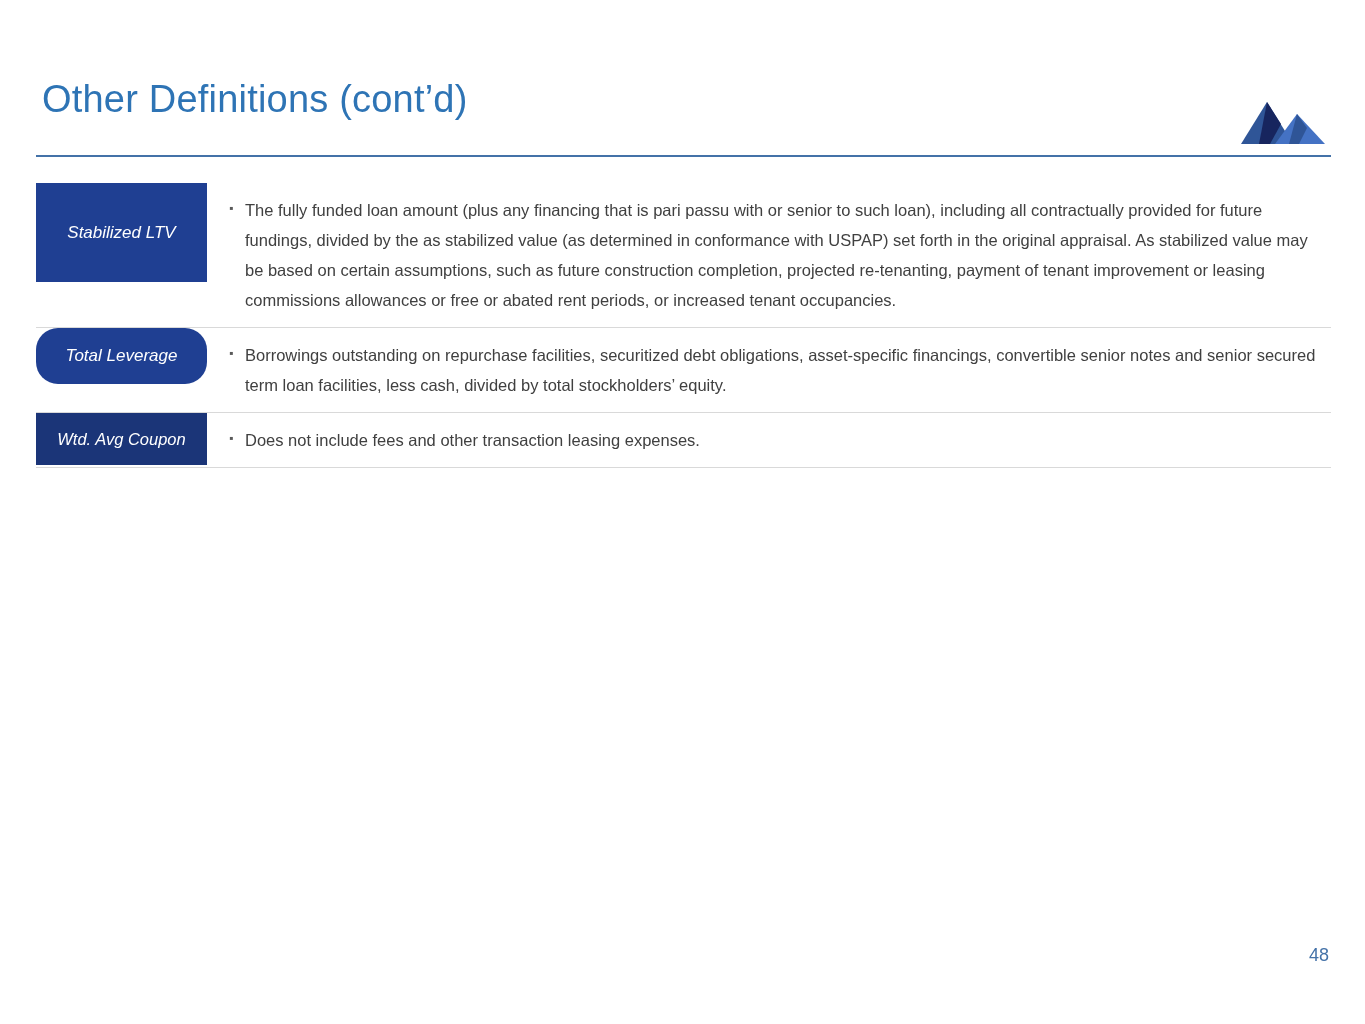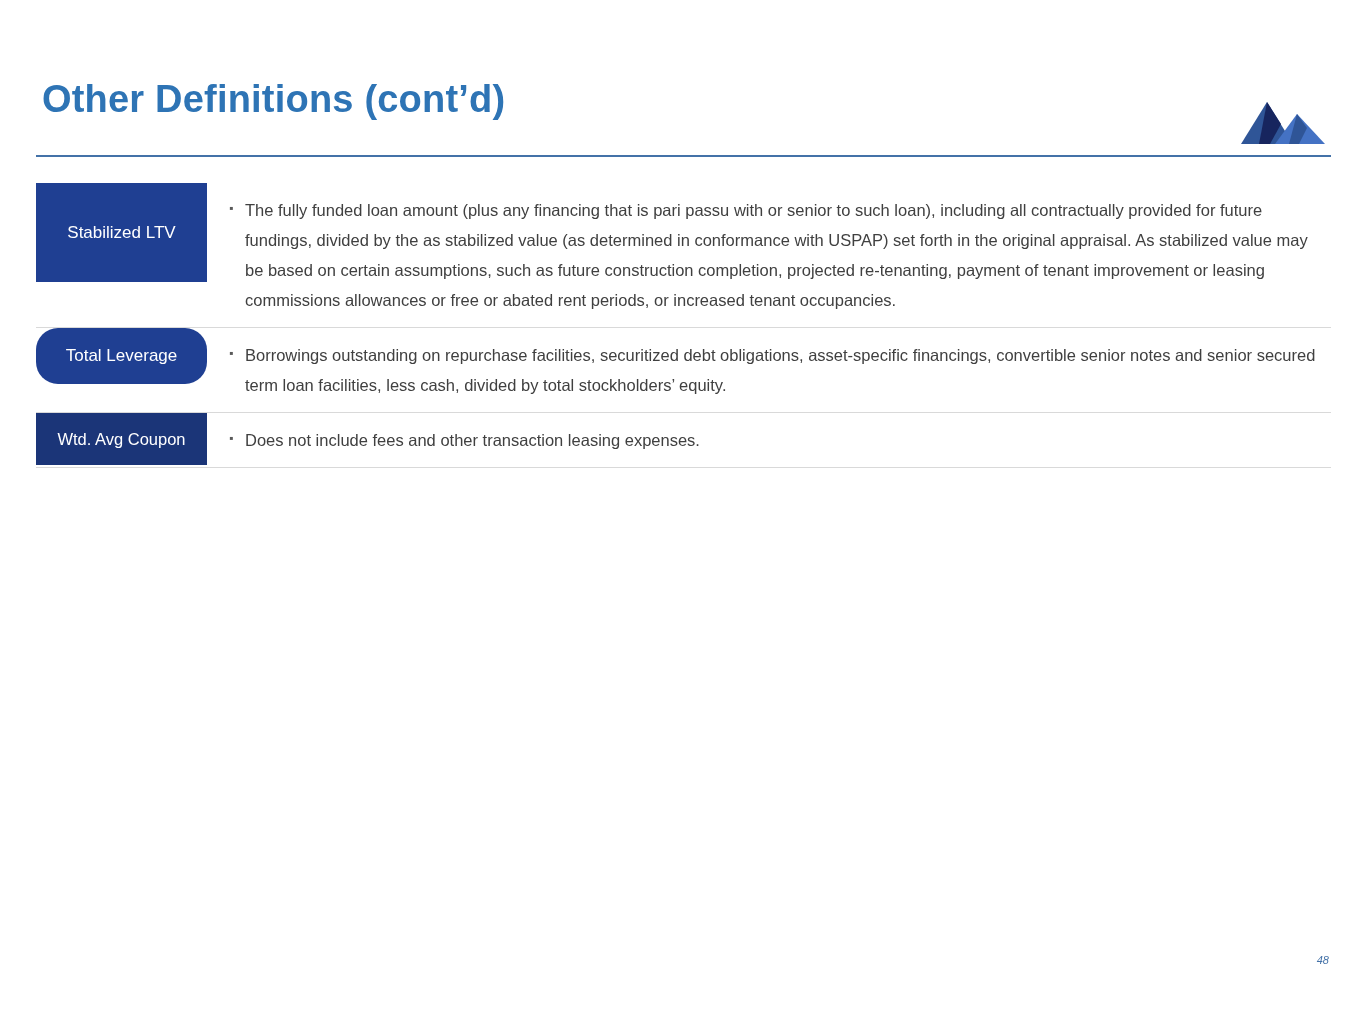--- a/index.html
+++ b/index.html
@@ -29,21 +29,21 @@
     top: 78px;
     width: 1365px;
     height: 82px;
   }
   .slide-title {
     position: absolute;
     left: 42px;
     top: 0px;
     font-size: 38px;
     color: #2e74b5;
-    font-weight: 700;
+    font-weight: 400;
     letter-spacing: 0.2px;
     white-space: nowrap;
   }
   .header-rule {
     position: absolute;
     left: 36px;
     top: 77px;
     width: 1295px;
     height: 2px;
     background: #4472a8;
@@ -77,20 +77,21 @@
     width: 171px;
     background: #1f3f92;
     color: #ffffff;
     font-size: 17px;
     display: flex;
     align-items: center;
     justify-content: center;
     text-align: center;
     padding: 8px 6px;
     box-sizing: border-box;
+    font-style: italic;
   }
   .term-cell.dark {
     background: #1b3578;
   }
   .desc-cell {
     flex: 1 1 auto;
     padding: 12px 14px 12px 22px;
     box-sizing: border-box;
     display: flex;
     align-items: flex-start;
@@ -114,23 +115,22 @@
   .row-1 .term-cell { height: 99px; }
   .row-2 .term-cell { height: 56px; border-radius: 22px; }
   .row-3 .term-cell { height: 52px; }
   .row-3 .term-cell { font-size: 16.5px; }
 
   
   .page-number {
     position: absolute;
     right: 36px;
     bottom: 58px;
-    font-size: 11px;
+    font-size: 18px;
     color: #4472a8;
-    font-style: italic;
   }
 </style>
 </head>
 <body>
 
 <div class="slide">
 
   <div class="header">
     <div class="slide-title">Other Definitions (cont’d)</div>
 

